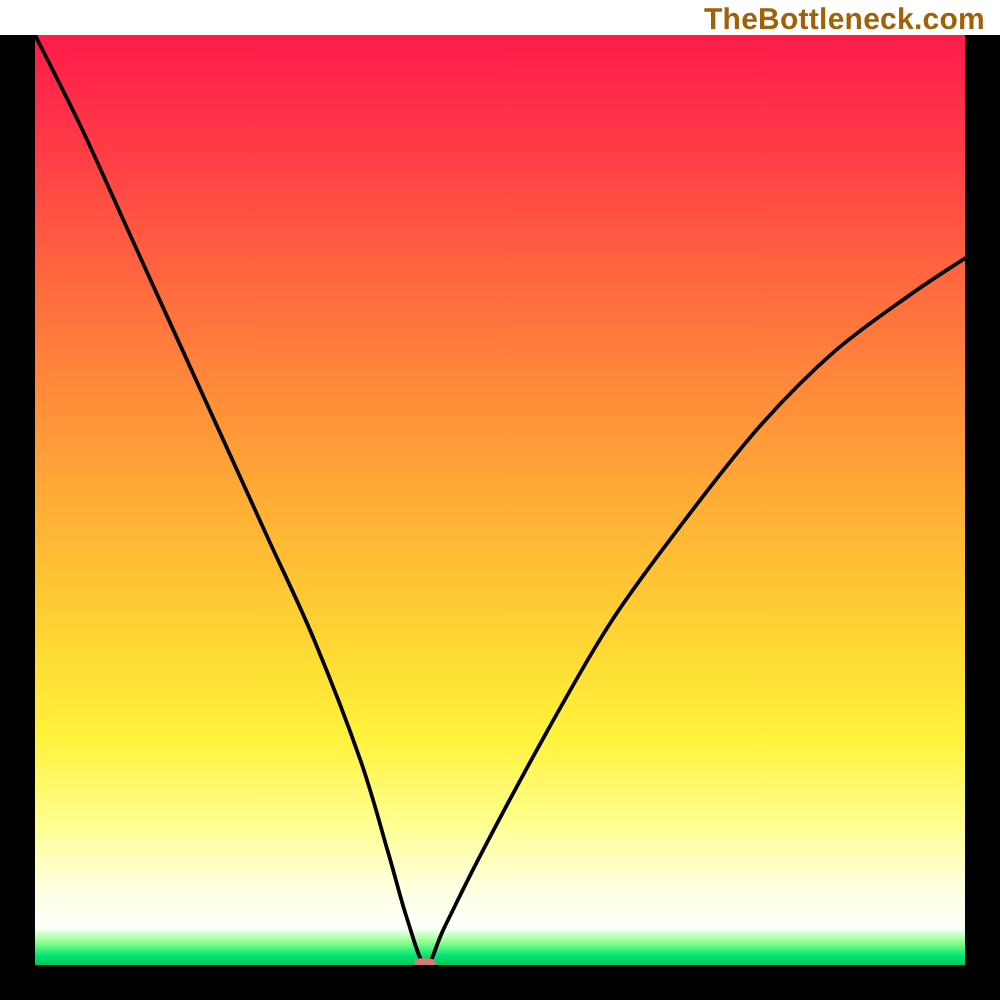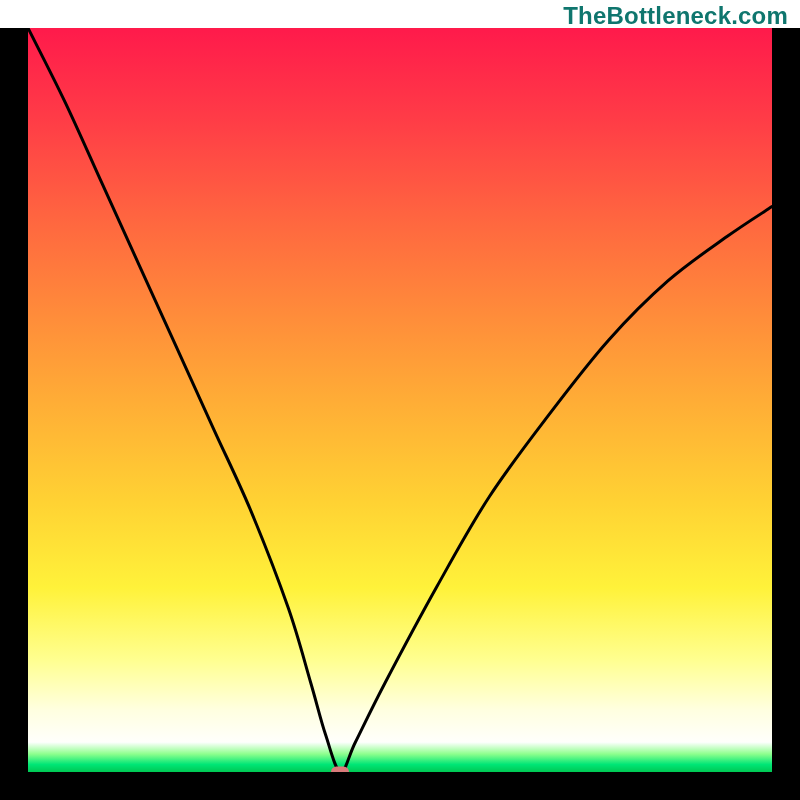--- a/index.html
+++ b/index.html
@@ -15,21 +15,21 @@
     position: relative;
     width: 800px;
     height: 800px;
   }
   .watermark {
     position: absolute;
     top: 2px;
     right: 12px;
     font-size: 24px;
     font-weight: 600;
-    color: #0f766e;
+    color: #a16207;
     letter-spacing: 0.2px;
     z-index: 50;
   }
   .frame {
     position: absolute;
     left: 0;
     top: 28px;
     width: 800px;
     height: 772px;
     background: #000;

